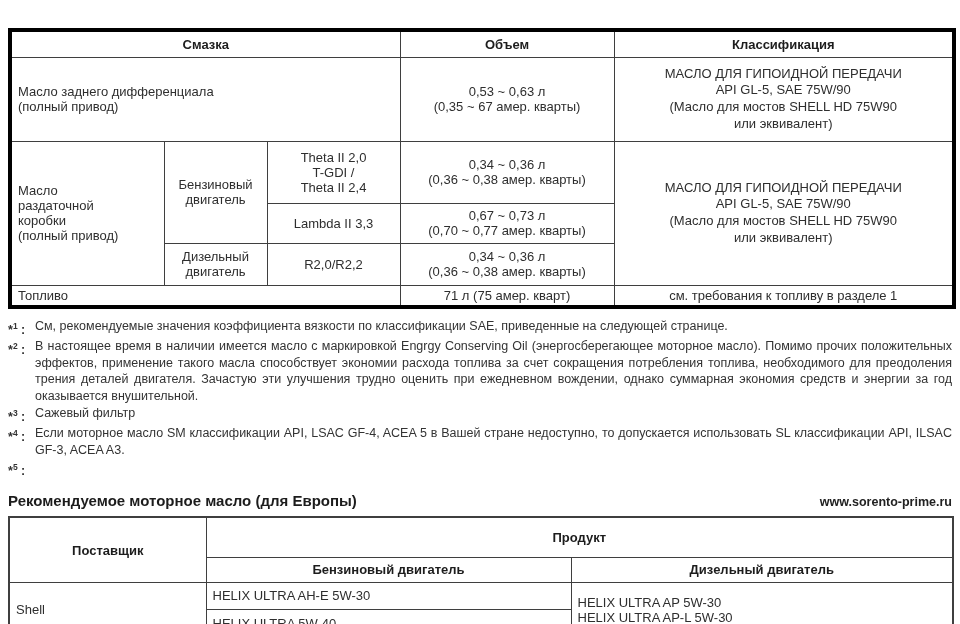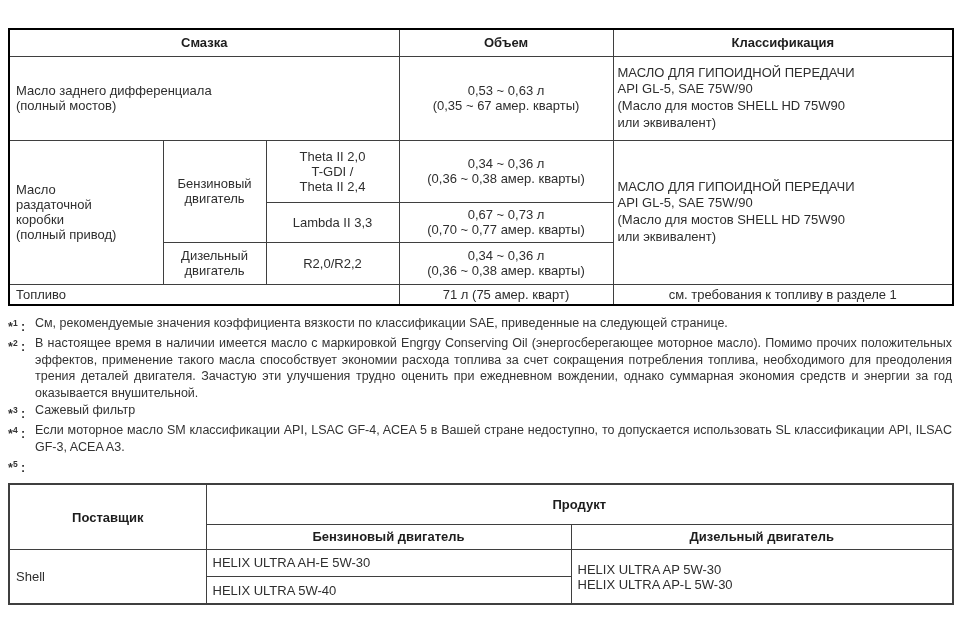--- a/index.html
+++ b/index.html
@@ -2,28 +2,28 @@
 <html><head>
 <meta charset="utf-8">
 <style>
   * { margin:0; padding:0; box-sizing:border-box; }
   html,body { width:960px; height:624px; background:#ffffff; overflow:hidden;
     font-family:"Liberation Sans","DejaVu Sans",sans-serif; color:#2e2e2e; position:relative; }
   .page { position:relative; width:960px; height:624px; padding:0 8px; }
 
   
   table { border-collapse:collapse; table-layout:fixed; width:944px; }
-  table.capacities { margin-top:28px; border:2px solid #000000; }
+  table.capacities { margin-top:28px; border:4px solid #000000; }
   table.oils { margin-top:7px; border:2px solid #3f3f3f; }
   th, td { border:1px solid #3f3f3f; font-size:13px; vertical-align:middle; padding:2px 4px; }
   th { font-weight:bold; text-align:center; color:#1d1d1d; }
   td.c { text-align:center; }
   td.l { text-align:left; padding-left:6px; }
   .ml { white-space:pre-line; }
-  .cls { text-align:left; line-height:1.28; }
+  .cls { text-align:center; line-height:1.28; }
 
   
   .footnotes { margin-top:9px; width:944px; font-size:12.5px; line-height:16.6px; color:#333; }
   .footnote { display:flex; align-items:flex-start; }
   .fn-marker { flex:0 0 27px; white-space:nowrap; font-weight:bold; }
   .fn-marker sup { font-size:8.5px; }
   .fn-text { flex:1 1 auto; }
   .just { text-align:justify; }
 
   
@@ -45,21 +45,21 @@
         <col style="width:340px">
     </colgroup>
     <tbody>
         <tr style="height:27px">
       <th colspan="3">Смазка</th>
       <th>Объем</th>
       <th>Классификация</th>
     </tr>
     <tr style="height:84px">
       <td colspan="3" class="l ml">Масло заднего дифференциала
-(полный мостов)</td>
+(полный привод)</td>
       <td class="c ml">0,53 ~ 0,63 л
 (0,35 ~ 67 амер. кварты)</td>
       <td class="cls ml">МАСЛО ДЛЯ ГИПОИДНОЙ ПЕРЕДАЧИ
 API GL-5, SAE 75W/90
 (Масло для мостов SHELL HD 75W90
 или эквивалент)</td>
     </tr>
     <tr style="height:62px">
       <td rowspan="3" class="l ml">Масло
 раздаточной
@@ -112,20 +112,24 @@
     </div>
     <div class="footnote">
       <span class="fn-marker"><span>*</span><sup>4</sup> <span>:</span></span>
       <span class="fn-text just">Если моторное масло SM классификации API, LSAC GF-4, ACEA 5 в Вашей стране недоступно, то допускается использовать SL классификации API, ILSAC GF-3, ACEA A3.</span>
     </div>
     <div class="footnote">
       <span class="fn-marker"><span>*</span><sup>5</sup> <span>:</span></span>
     </div>
   </div>
 
+  <div class="heading-row">
+    <span class="section-heading">Рекомендуемое моторное масло (для Европы)</span>
+    <span class="website">www.sorento-prime.ru</span>
+  </div>
 
   <table class="oils">
     <colgroup>
       <col style="width:197px">
         <col style="width:365px">
         <col style="width:382px">
     </colgroup>
     <tbody>
         <tr style="height:40px">
       <th rowspan="2">Поставщик</th>

